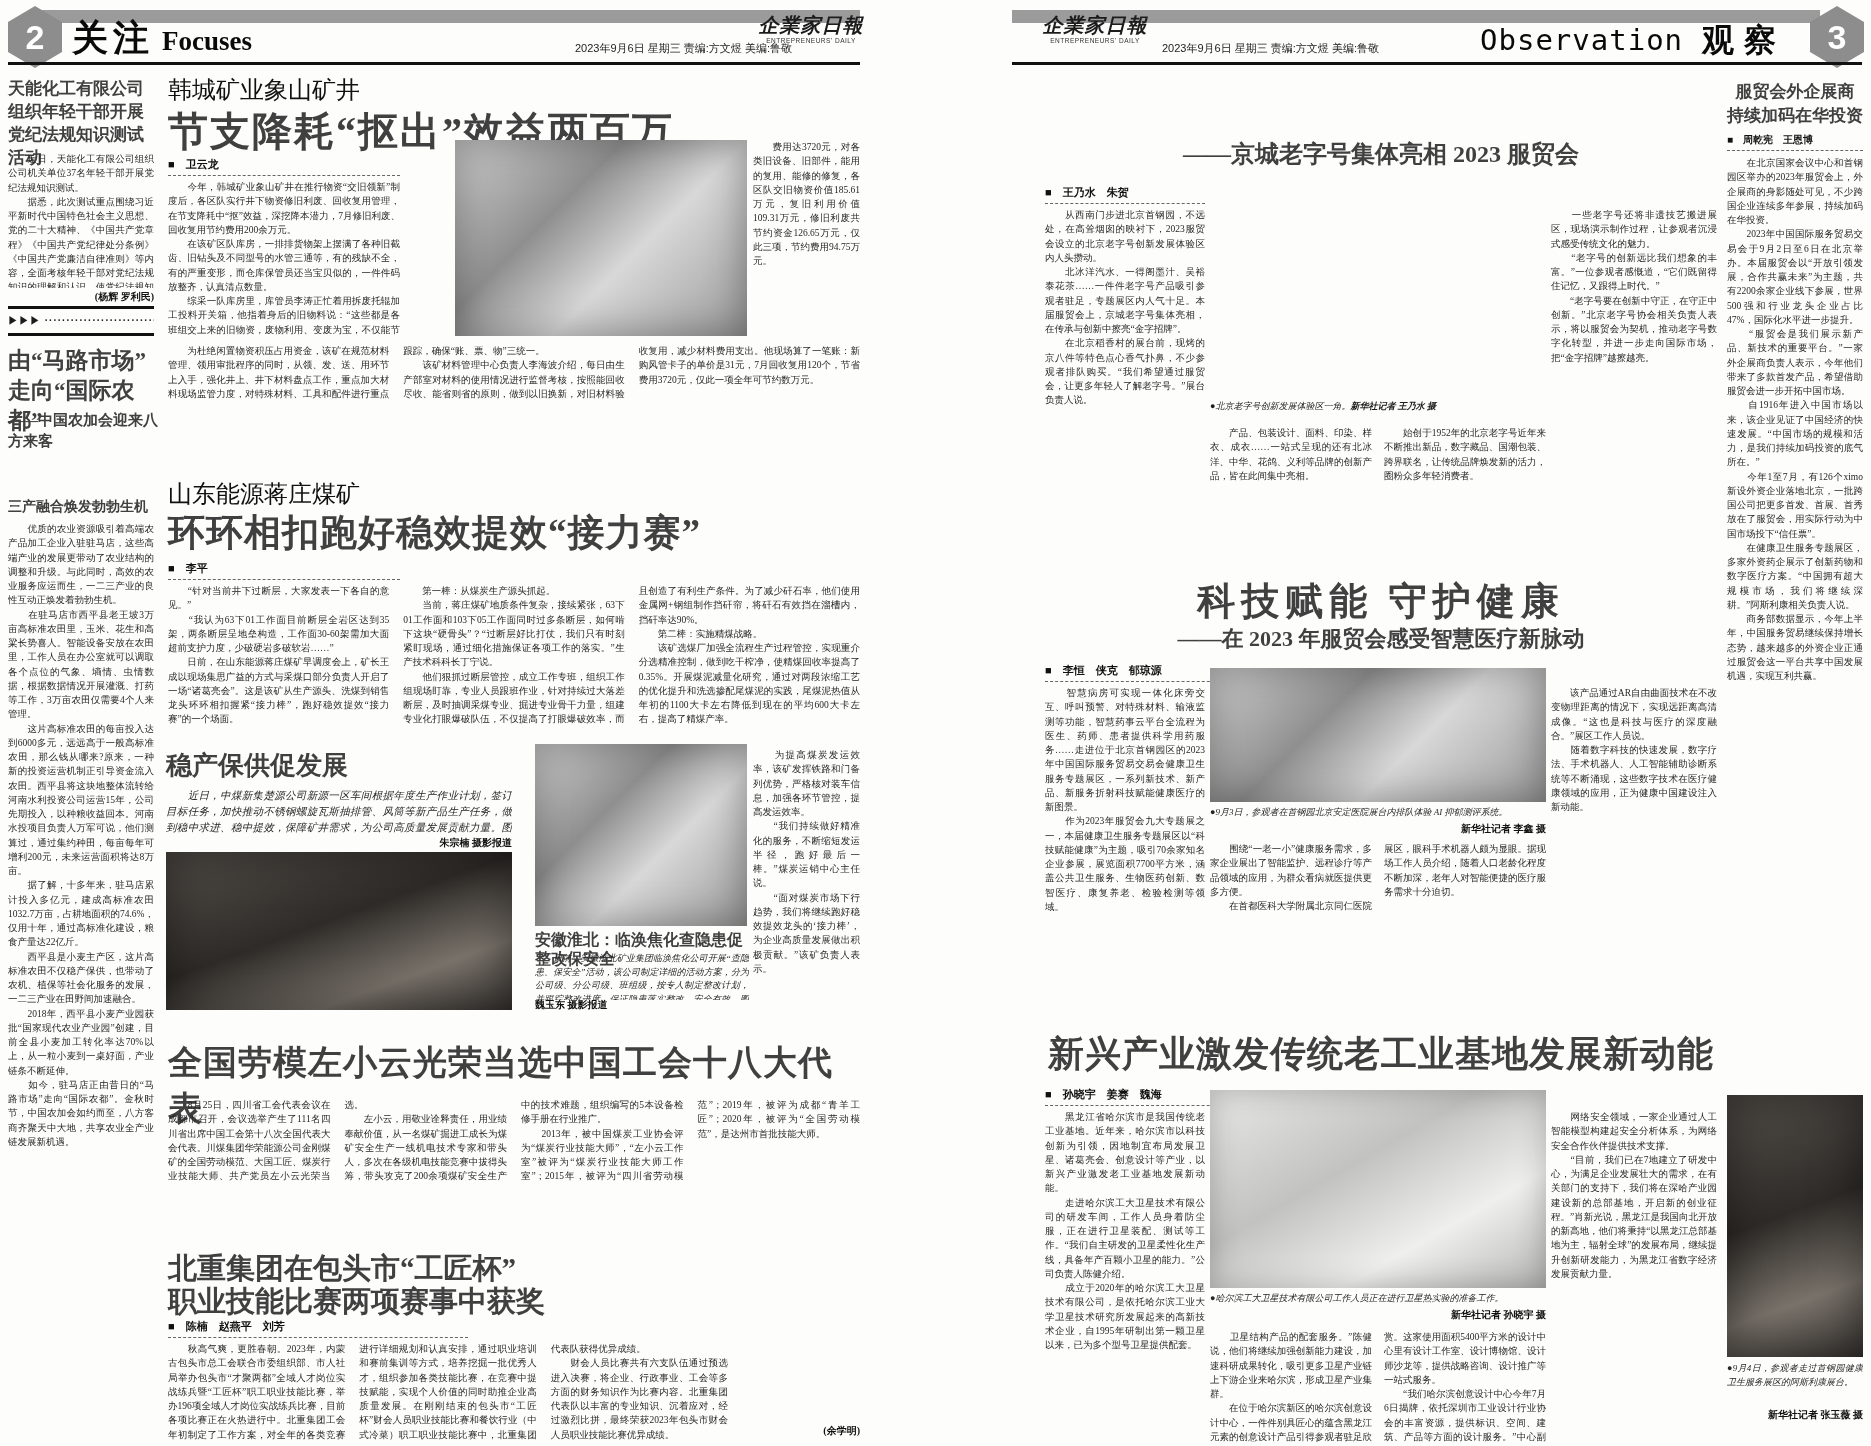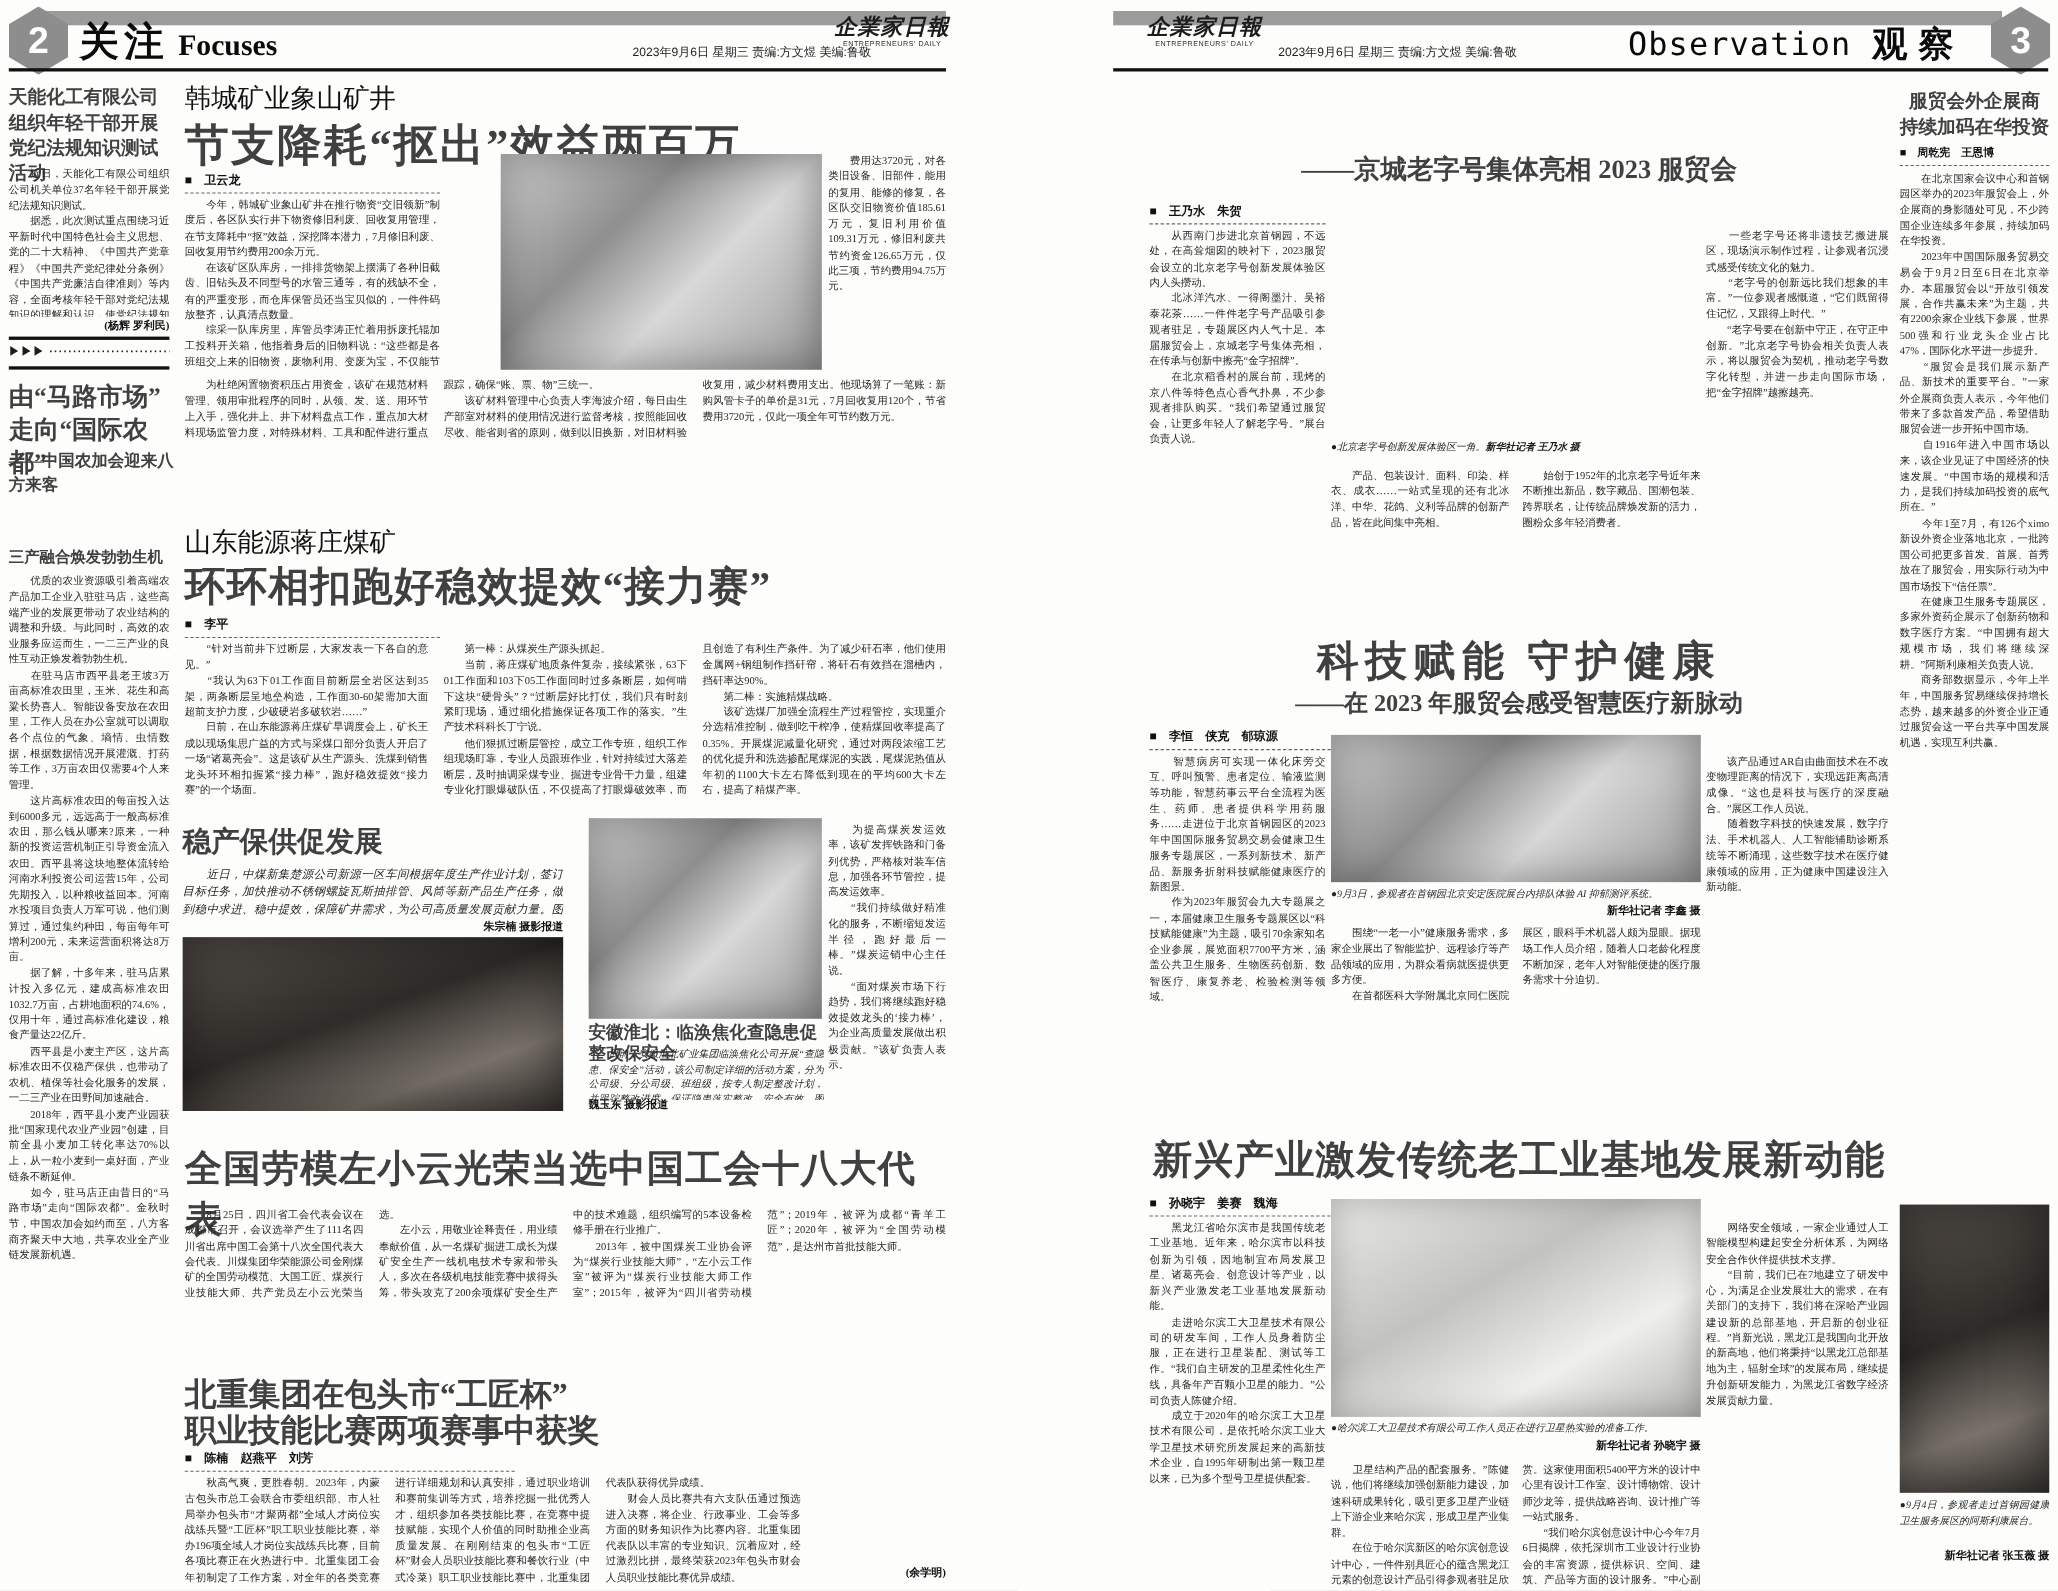--- a/index.html
+++ b/index.html
@@ -172,21 +172,21 @@
   </div>
   <div class="abs body pre cols2" style="left:1210px;top:426px;width:336px;height:136px;">　　产品、包装设计、面料、印染、样衣、成衣……一站式呈现的还有北冰洋、中华、花鸽、义利等品牌的创新产品，皆在此间集中亮相。
 　　始创于1952年的北京老字号近年来不断推出新品，数字藏品、国潮包装、跨界联名，让传统品牌焕发新的活力，圈粉众多年轻消费者。</div>
   <div class="abs body pre" style="left:1551px;top:208px;width:166px;height:354px;">　　一些老字号还将非遗技艺搬进展区，现场演示制作过程，让参观者沉浸式感受传统文化的魅力。
 　　“老字号的创新远比我们想象的丰富。”一位参观者感慨道，“它们既留得住记忆，又跟得上时代。”
 　　“老字号要在创新中守正，在守正中创新。”北京老字号协会相关负责人表示，将以服贸会为契机，推动老字号数字化转型，并进一步走向国际市场，把“金字招牌”越擦越亮。</div>
 
   <div class="abs headline center" style="left:1045px;top:576px;width:672px;font-size:38px;letter-spacing:6px;">科技赋能 守护健康</div>
   <div class="abs headline center" style="left:1045px;top:624px;width:672px;font-size:22px;">——在 2023 年服贸会感受智慧医疗新脉动</div>
   <div class="abs byline" style="left:1045px;top:664px;width:180px;">■　李恒　侠克　郁琼源</div>
-  <div class="abs body pre" style="left:1045px;top:686px;width:160px;height:296px;">　　智慧病房可实现一体化床旁交互、呼叫预警、患者定位、输液监测等功能，智慧药事云平台全流程为医生、药师、患者提供科学用药服务……走进位于北京首钢园区的2023年中国国际服务贸易交易会健康卫生服务专题展区，一系列新技术、新产品、新服务折射科技赋能健康医疗的新图景。
+  <div class="abs body pre" style="left:1045px;top:686px;width:160px;height:296px;">　　智慧病房可实现一体化床旁交互、呼叫预警、对特殊材料、输液监测等功能，智慧药事云平台全流程为医生、药师、患者提供科学用药服务……走进位于北京首钢园区的2023年中国国际服务贸易交易会健康卫生服务专题展区，一系列新技术、新产品、新服务折射科技赋能健康医疗的新图景。
 　　作为2023年服贸会九大专题展之一，本届健康卫生服务专题展区以“科技赋能健康”为主题，吸引70余家知名企业参展，展览面积7700平方米，涵盖公共卫生服务、生物医药创新、数智医疗、康复养老、检验检测等领域。</div>
   <div class="abs photo" style="left:1210px;top:668px;width:336px;height:134px;"></div>
   <div class="abs body-sm ital" style="left:1210px;top:806px;width:336px;height:16px;">●9月3日，参观者在首钢园北京安定医院展台内排队体验 AI 抑郁测评系统。</div>
   <div class="abs credit ital" style="left:1210px;top:822px;width:336px;">新华社记者 李鑫 摄</div>
   <div class="abs body pre cols2" style="left:1210px;top:842px;width:336px;height:140px;">　　围绕“一老一小”健康服务需求，多家企业展出了智能监护、远程诊疗等产品领域的应用，为群众看病就医提供更多方便。
 　　在首都医科大学附属北京同仁医院展区，眼科手术机器人颇为显眼。据现场工作人员介绍，随着人口老龄化程度不断加深，老年人对智能便捷的医疗服务需求十分迫切。</div>
   <div class="abs headline center" style="left:1045px;top:1030px;width:672px;font-size:36px;letter-spacing:1px;">新兴产业激发传统老工业基地发展新动能</div>
 
   <div class="abs body pre" style="left:1551px;top:686px;width:166px;height:296px;">　　该产品通过AR自由曲面技术在不改变物理距离的情况下，实现远距离高清成像。“这也是科技与医疗的深度融合。”展区工作人员说。
 　　随着数字科技的快速发展，数字疗法、手术机器人、人工智能辅助诊断系统等不断涌现，这些数字技术在医疗健康领域的应用，正为健康中国建设注入新动能。</div>

